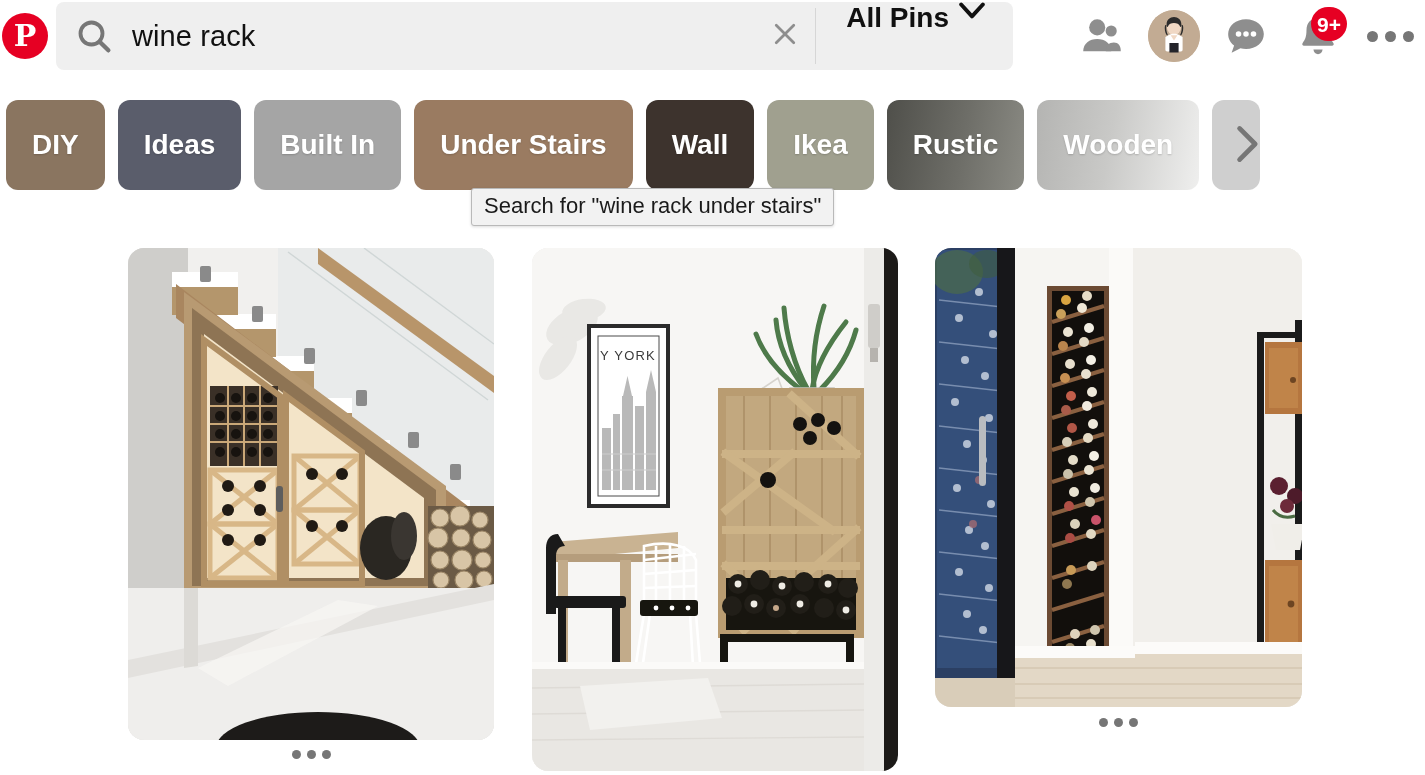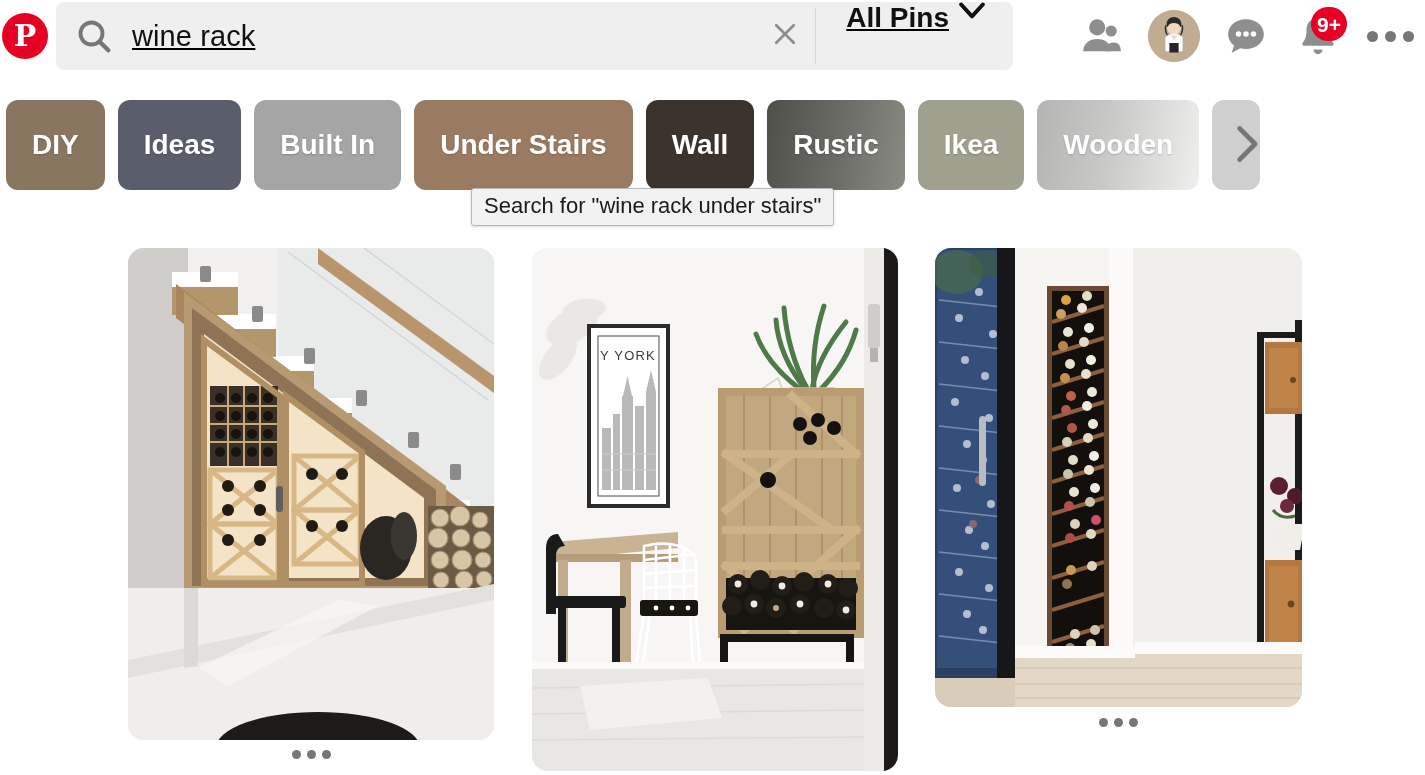--- a/index.html
+++ b/index.html
@@ -28,21 +28,20 @@
     line-height: 1;
   }
   .searchwrap {
     position: relative;
     flex: 0 0 auto;
     width: 957px; height: 68px;
     display: flex; align-items: stretch;
     background: #efefef;
     border-radius: 8px;
     overflow: hidden;
-    text-decoration: underline;
   }
   .search-field {
     flex: 1 1 auto;
     display: flex; align-items: center;
     padding-left: 18px;
     position: relative;
   }
   .search-icon { width: 40px; height: 40px; flex: 0 0 auto; }
   .search-text {
     font-size: 29px; color: #111;
@@ -260,25 +259,25 @@
     </div>
   <div class="chip" style="background: rgb(165, 165, 165);">
       <span>Built In</span>
     </div>
   <div class="chip" style="background: rgb(154, 123, 97); justify-content: center;">
       <span>Under Stairs</span>
     </div>
   <div class="chip" style="background: rgb(61, 51, 45);">
       <span>Wall</span>
     </div>
+  <div class="chip" style="background: rgb(160, 160, 143);">
+      <span>Ikea</span>
+    </div>
   <div class="chip" style="background: linear-gradient(100deg, rgb(79, 79, 74) 0%, rgb(110, 110, 104) 55%, rgb(139, 139, 132) 100%);">
       <span>Rustic</span>
-    </div>
-  <div class="chip" style="background: rgb(160, 160, 143);">
-      <span>Ikea</span>
     </div>
   <div class="chip" style="background: linear-gradient(100deg, rgb(180, 180, 178) 0%, rgb(201, 201, 199) 45%, rgb(239, 239, 238) 100%);">
       <span>Wooden</span>
     </div>
   <div class="chip partial" style="background: rgb(207, 207, 207);"></div>
 
   <div class="scroll-arrow">
     <span>
       <svg viewBox="0 0 24 24" width="44" height="44">
         <path d="M8.5 3.5 L17 12 L8.5 20.5" fill="none" stroke="#767676" stroke-width="2.6" stroke-linecap="round" stroke-linejoin="round"></path>

